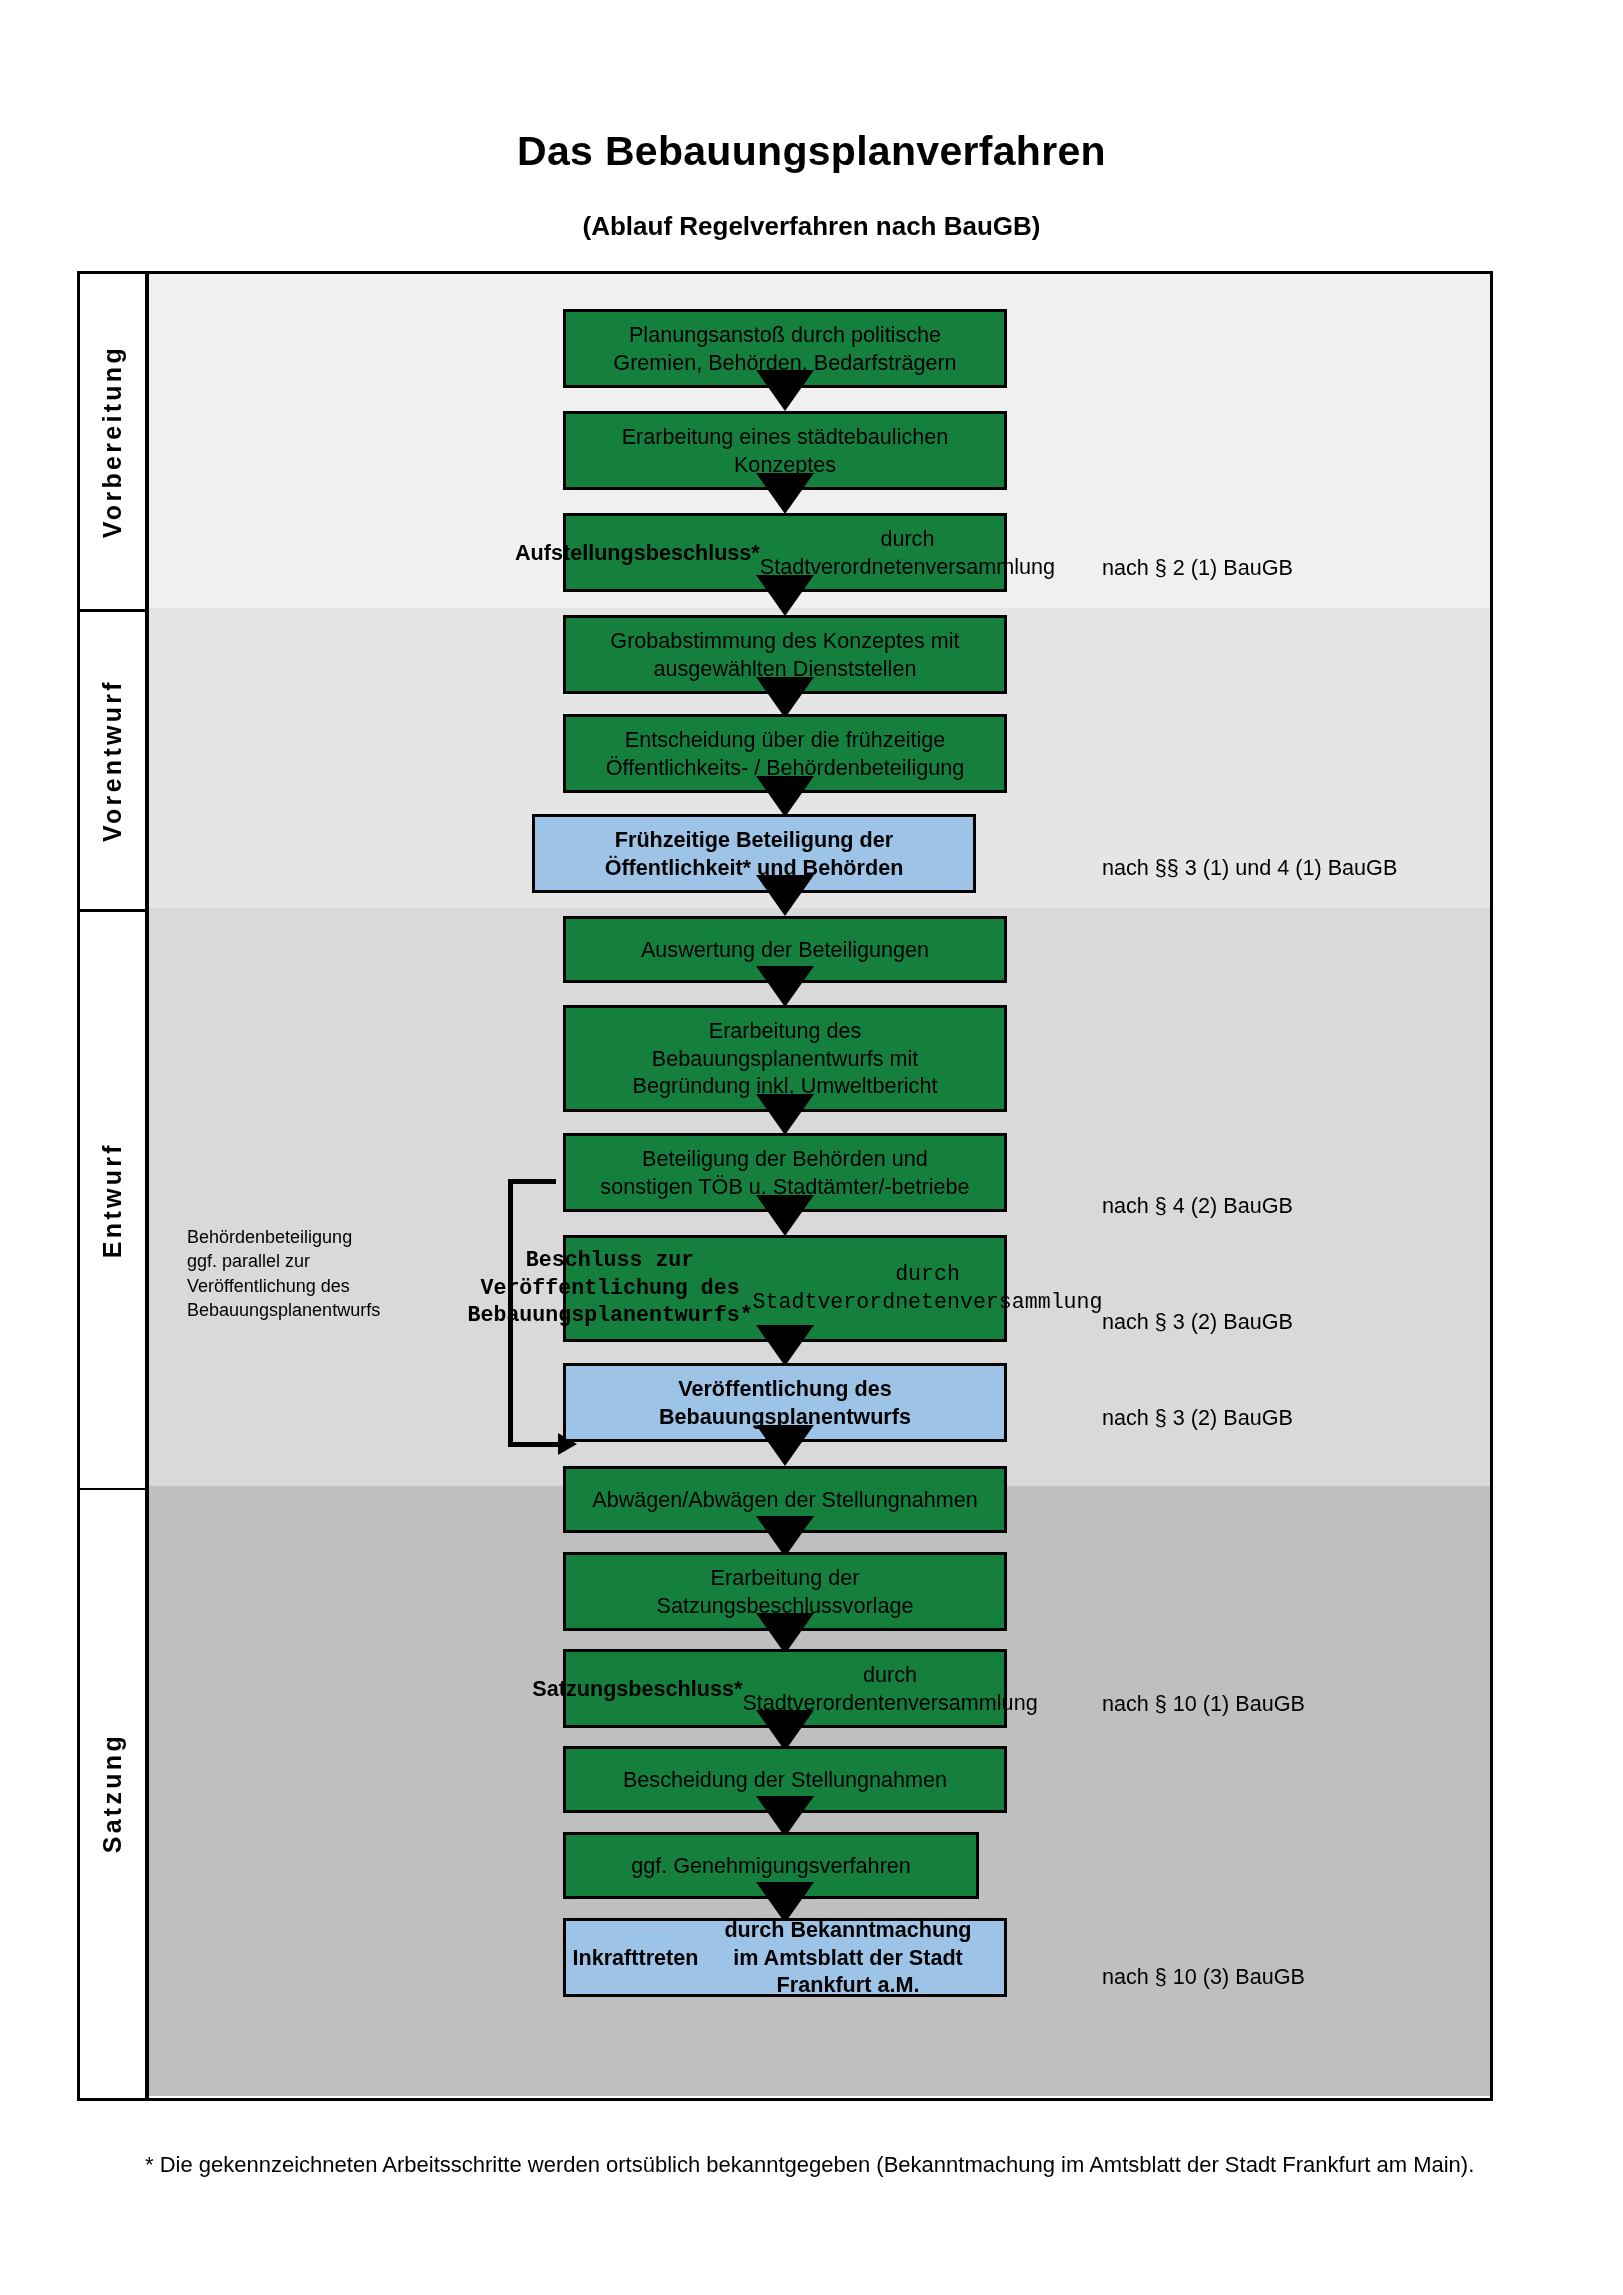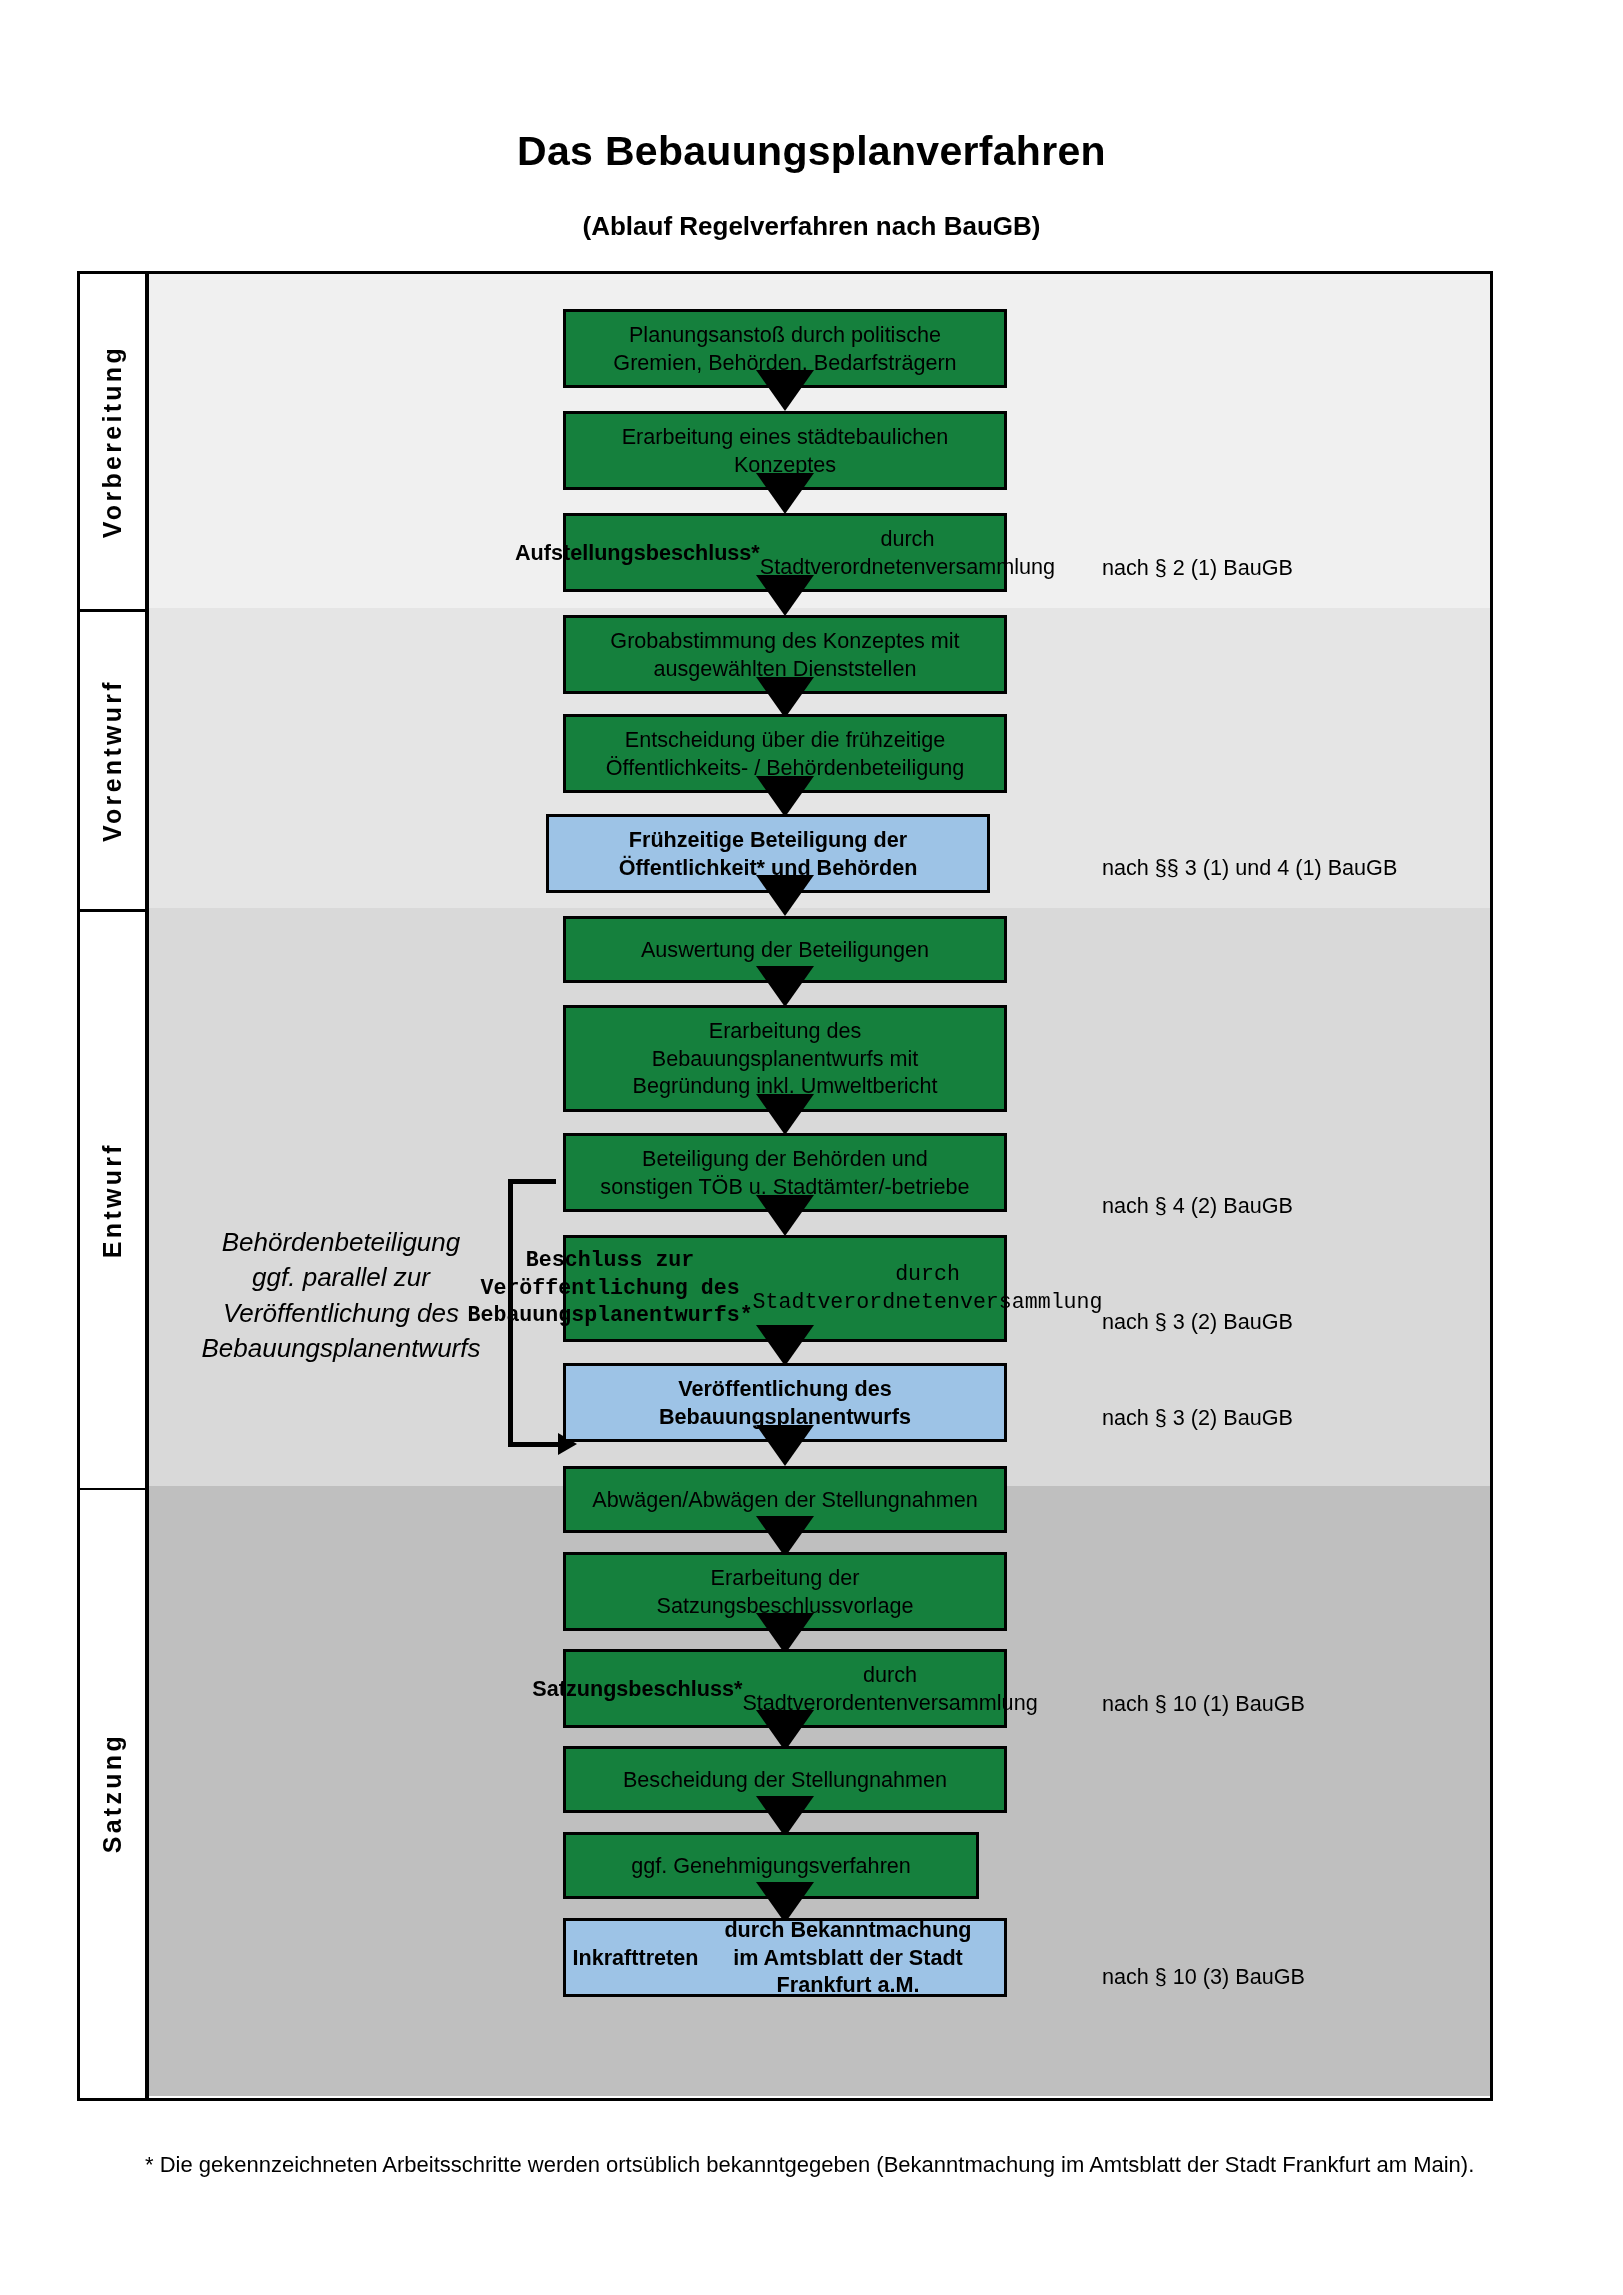--- a/index.html
+++ b/index.html
@@ -113,24 +113,22 @@
     font-size: 21.6px;
     white-space: nowrap;
   }
 
   
   #parallel-note {
     position: absolute;
     left: 187px;
     top: 1225px;
     width: 308px;
-    text-align: center;
-    font-size: 26px;
+    font-size: 18px;
     line-height: 1.36;
-    font-style: italic;
   }
 
   
   .conn-seg { position: absolute; background: #000; }
   #conn-head {
     position: absolute;
     width: 0; height: 0;
     border-top: 11px solid transparent;
     border-bottom: 11px solid transparent;
     border-left: 19.6px solid #000;
@@ -193,21 +191,21 @@
 <div class="farrow" style="left:756px; top:575px;"></div>
 
 <div class="sidenote" style="left:1102px; top:555px;">nach § 2 (1) BauGB</div>
 
 <div class="fbox" style="left:563px; top:615px; width:444px; height:79px;">Grobabstimmung des Konzeptes mit<br>ausgewählten Dienststellen</div>
 <div class="farrow" style="left:756px; top:677px;"></div>
 
 <div class="fbox" style="left:563px; top:714px; width:444px; height:79px;">Entscheidung über die frühzeitige<br>Öffentlichkeits- / Behördenbeteiligung</div>
 <div class="farrow" style="left:756px; top:776px;"></div>
 
-<div class="fbox blue" style="left:546px; top:814px; width:444px; height:79px;">Frühzeitige Beteiligung der<br>Öffentlichkeit* und Behörden</div>
+<div class="fbox blue" style="left:532px; top:814px; width:444px; height:79px;">Frühzeitige Beteiligung der<br>Öffentlichkeit* und Behörden</div>
 <div class="farrow" style="left:756px; top:875px;"></div>
 
 <div class="sidenote" style="left:1102px; top:855px;">nach §§ 3 (1) und 4 (1) BauGB</div>
 
 <div class="fbox" style="left:563px; top:916px; width:444px; height:67px;">Auswertung der Beteiligungen</div>
 <div class="farrow" style="left:756px; top:966px;"></div>
 
 <div class="fbox" style="left:563px; top:1005px; width:444px; height:107px;">Erarbeitung des<br>Bebauungsplanentwurfs mit<br>Begründung inkl. Umweltbericht</div>
 <div class="farrow" style="left:756px; top:1094px;"></div>
 

